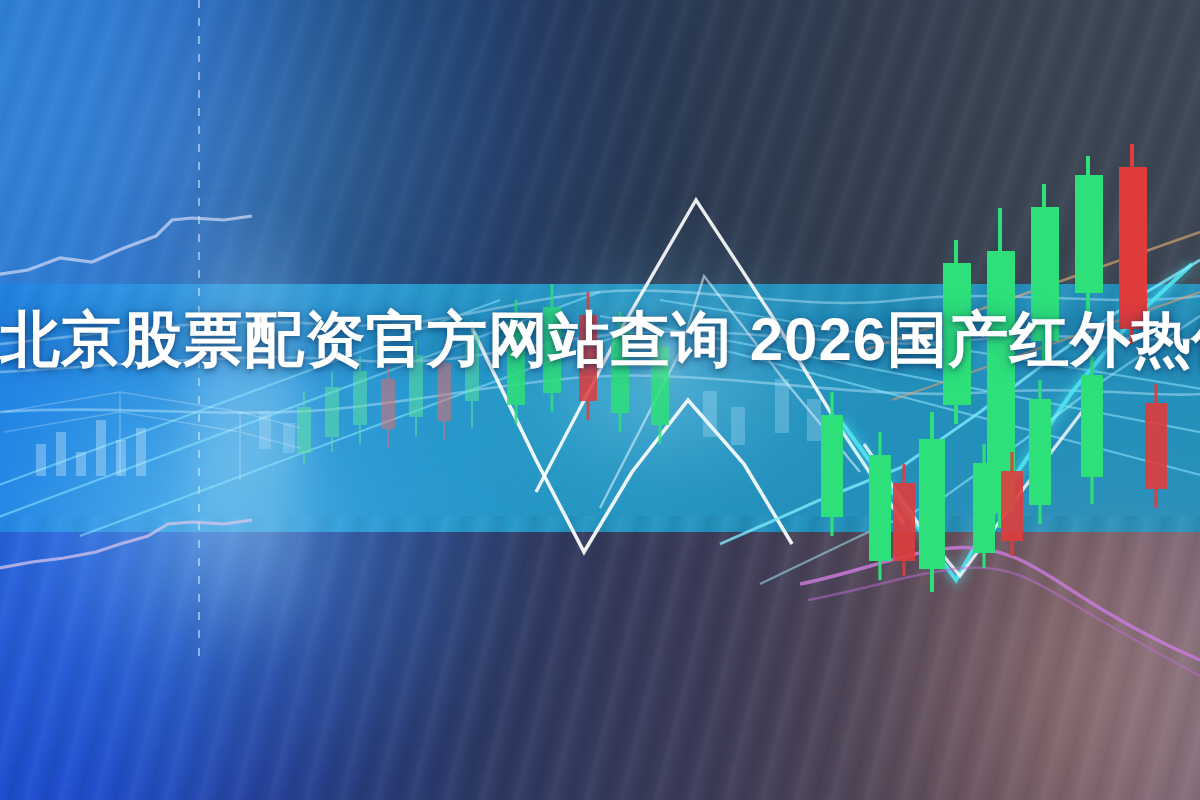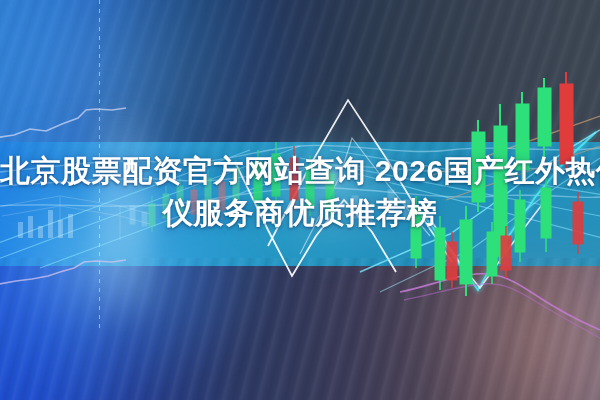--- a/index.html
+++ b/index.html
@@ -313,16 +313,15 @@
         <path d="M2,216 L60,206 L120,216 L150,224"></path>
         <path d="M60,196 L60,238 M120,206 L120,240"></path>
       </g>
 
       <circle cx="332" cy="178" r="9" fill="#cdf3ff" opacity="0.38" filter="url(#bigblur)"></circle>
     </g>
   </svg>
 
   <div id="headline">
     <span class="line">北京股票配资官方网站查询 2026国产红外热像</span>
-    <span class="line">仪服务商优质推荐榜</span>
   </div>
 
 </div>
 
 </body></html>

